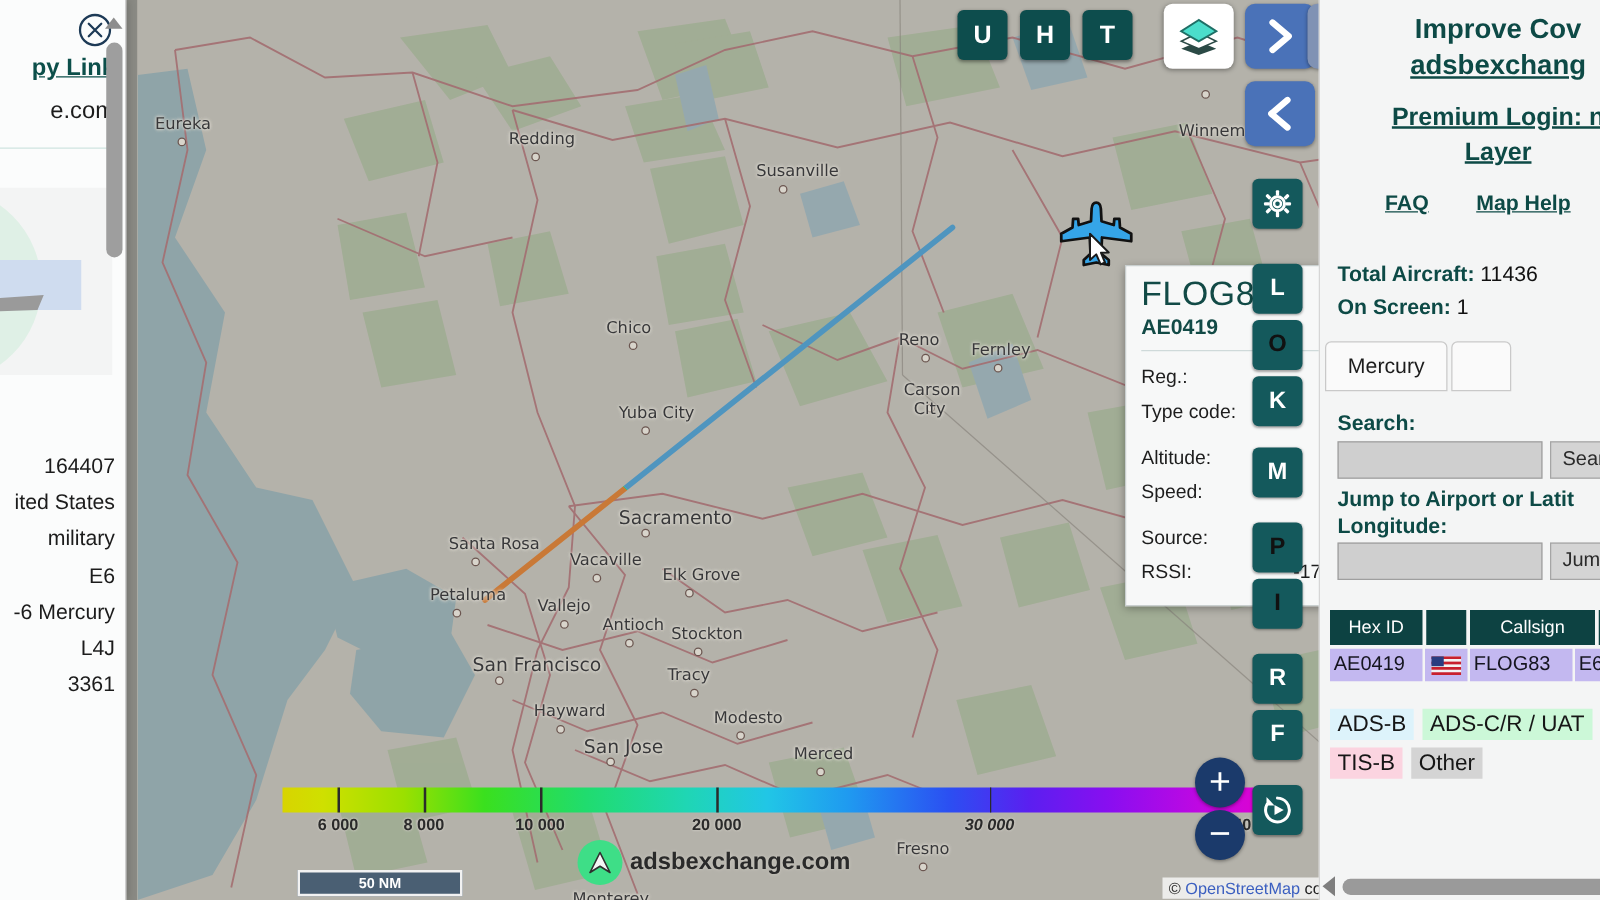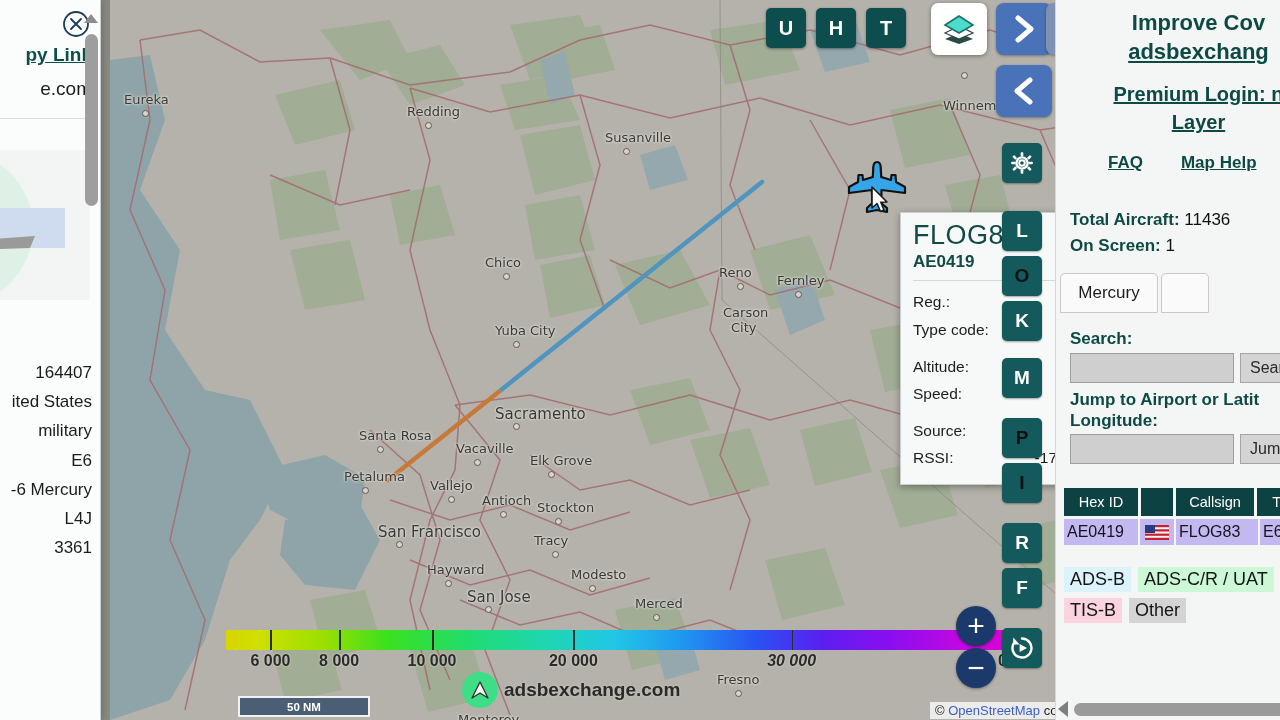--- a/index.html
+++ b/index.html
@@ -83,21 +83,21 @@
   .altbar{height:20px;width:100%;
     background:linear-gradient(to right,
       #d8d400 0%, #cfe000 4%, #9be000 12%, #3ae01e 20%,
       #20dc6e 30%, #1fd6b4 40%, #21c6e6 48%,
       #1f9af0 56%, #2b4ff2 66%, #5b1ff0 74%,
       #8a0ef0 82%, #c707e0 92%, #e800c8 100%);
     position:relative;border:0;}
   .tick{position:absolute;top:0;width:1.6px;height:20px;background:#2b2b2b;}
   .altlabels{position:relative;height:16px;margin-top:2px;}
   .altlabels span{
-    position:absolute;font-size:16px;color:#2a2a2a;font-weight:bold;
+    position:absolute;font-size:13px;color:#2a2a2a;font-weight:bold;
     text-shadow:0 0 2px #cfccc4,0 0 2px #cfccc4;white-space:nowrap;
   }
 
   
   .scalebar{
     position:absolute;left:128px;top:696px;width:128px;height:17px;
     border:2px solid #f2f2f2;background:#4a5f73;
     color:#fff;font-size:11.5px;font-weight:bold;
     display:flex;align-items:center;justify-content:center;
   }
@@ -593,21 +593,21 @@
       <div>Longitude:</div>
     </div>
     <div class="rp-inrow">
       <input class="rp-input" type="text" value="" style="">
       <div class="rp-sbtn">Jum</div>
     </div>
 
     <div class="tblhdr">
       <div style="width:74px;">Hex ID</div>
       <div style="width:32px;"></div>
-      <div style="width:78px;">Callsign</div>
+      <div style="width:100px;">Callsign</div>
       <div style="width:62px;">Type</div>
     </div>
     <div class="tblrow">
       <div style="width:74px;">AE0419</div>
       <div class="flagcell">
         <svg width="24" height="15" viewBox="0 0 24 15">
           <rect width="24" height="15" fill="#f2f2f2"></rect>
           <g fill="#c8202e">
             <rect y="0" width="24" height="2.2"></rect>
               <rect y="4.3" width="24" height="2.2"></rect>

